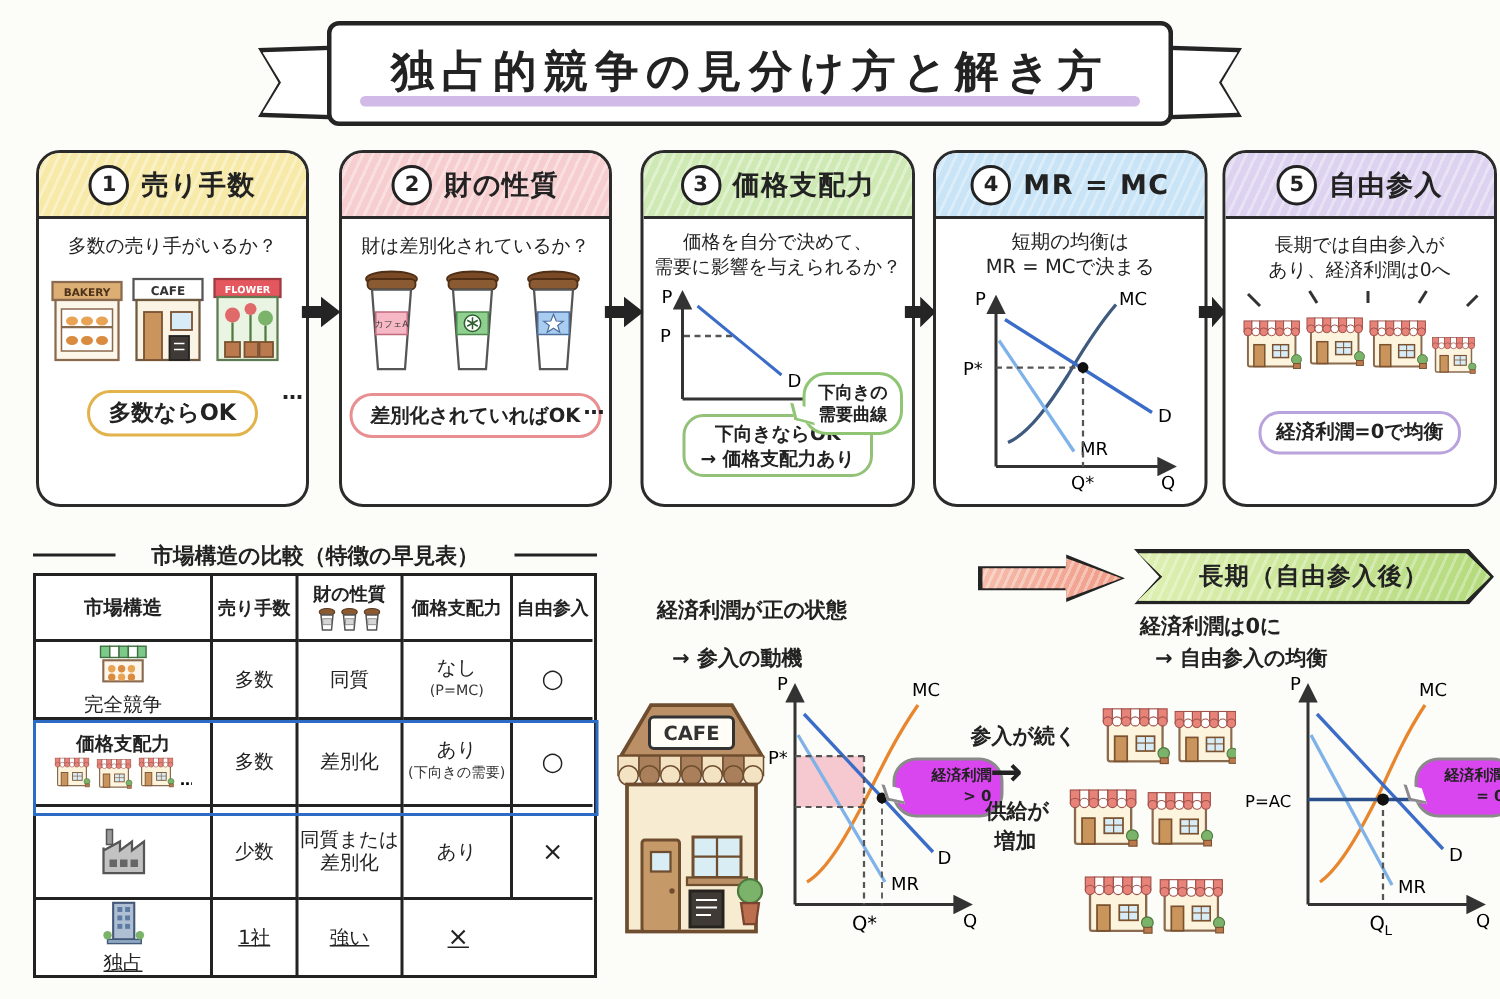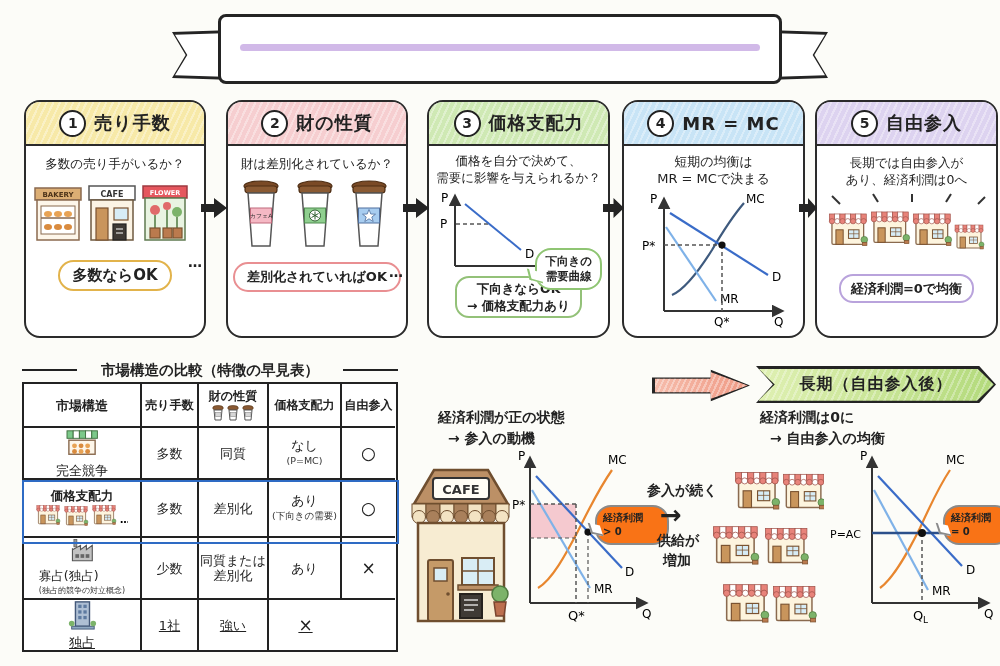--- a/index.html
+++ b/index.html
@@ -68,21 +68,21 @@
   .chev-in{position:absolute;inset:2.5px;display:flex;align-items:center;justify-content:center;
            font-size:16px;font-weight:bold;letter-spacing:1px;white-space:nowrap;
            background-image:repeating-linear-gradient(115deg,rgba(255,255,255,.3) 0 2px,transparent 2px 6px);}
   .chev,.chev-in{clip-path:polygon(0 0,93% 0,100% 50%,93% 100%,0 100%,7% 50%);}
   .bigarrow{position:absolute;background:#242424;clip-path:polygon(0 26%,60% 26%,60% 2%,100% 50%,60% 98%,60% 74%,0 74%);}
   .bigarrow-in{position:absolute;inset:2.5px;clip-path:polygon(0 26%,60% 26%,60% 2%,100% 50%,60% 98%,60% 74%,0 74%);
            background:linear-gradient(90deg,#f6bcab,#ef9a85);
            background-image:repeating-linear-gradient(115deg,rgba(255,255,255,.35) 0 2px,transparent 2px 5px),
                             linear-gradient(90deg,#f6bcab,#ef9a85);}
   .fl-tx{position:absolute;font-size:14px;font-weight:bold;white-space:nowrap;}
-  .gbub{position:absolute;border:2px solid #8a8a8a;border-radius:16px;background:#f97316;text-align:left;
+  .gbub{position:absolute;border:2px solid #8a8a8a;border-radius:16px;background:#d946ef;text-align:right;
         font-size:10px;font-weight:bold;line-height:14px;padding:4px 6px;}
   .gbub:after{content:"";position:absolute;left:-7px;bottom:8px;width:9px;height:9px;background:#fff;
         border-left:2px solid #8a8a8a;border-bottom:2px solid #8a8a8a;transform:skewX(30deg) rotate(14deg);}
 </style>
 </head>
 <body>
 
 <div class="stage">
 
   <svg width="0" height="0" style="position:absolute">
@@ -126,20 +126,21 @@
   </svg>
 
   <div class="abs ribbon">
     <div class="tail tailL">
         <div class="tail-in"></div>
       </div>
     <div class="tail tailR">
         <div class="tail-in"></div>
       </div>
     <div class="band">
+      <div class="ttl">独占的競争の見分け方と解き方</div>
       <div class="uline" style="background:#c9ade4"></div>
     </div>
   </div>
 
   <div class="abs card" style="left:24px;width:178px">
     <div class="card-h" style="background-color:#f7e9a8">
       <span class="cnum">1</span>
       <span class="chdr">売り手数</span>
     </div>
     <div class="card-b">
@@ -384,24 +385,20 @@
         </div>
 
       <div class="c namecell">
         <svg width="32" height="34" viewBox="0 0 32 34">
           <rect x="5" y="2" width="4" height="10" fill="#9a9a9a" stroke="#555" stroke-width="1"></rect>
           <path d="M3,14 L3,31 L30,31 L30,10 L22,16 L22,10 L14,16 L14,10 L3,16 Z" fill="#c2c2c2" stroke="#555" stroke-width="1.5"></path>
           <rect x="7" y="22" width="5" height="5" fill="#666"></rect>
             <rect x="14" y="22" width="5" height="5" fill="#666"></rect>
             <rect x="21" y="22" width="5" height="5" fill="#666"></rect>
         </svg>
-        <span style="display:flex;flex-direction:column;align-items:flex-start">
-          <span style="font-size:12.5px">寡占(独占)</span>
-          <span style="font-size:8px;color:#333">(独占的競争の対立概念)</span>
-        </span>
       </div>
       <div class="c">少数</div>
       <div class="c">
         <div>同質または</div>
         <div>差別化</div>
       </div>
       <div class="c">あり</div>
       <div class="c lastcol">
           <span class="entry">×</span>
         </div>
@@ -431,21 +428,21 @@
     </div>
   </div>
 
   <div class="bigarrow" style="left:652px;top:369px;width:98px;height:33px">
     <div class="bigarrow-in"></div>
   </div>
   <div class="chev" style="left:756px;top:366px;width:240px;height:37px">
     <div class="chev-in" style="background-color:#bfe08a;background-image:repeating-linear-gradient(115deg,rgba(255,255,255,.3) 0 2px,transparent 2px 6px),linear-gradient(90deg,#dff0b2,#b3da7c)">長期（自由参入後）</div>
   </div>
 
-  <div class="fl-tx" style="left:438px;top:409px">経済利潤が正の状態</div>
+  <div class="fl-tx" style="left:438px;top:398px">経済利潤が正の状態</div>
   <div class="fl-tx" style="left:448px;top:430px">→ 参入の動機</div>
   <div class="fl-tx" style="left:760px;top:409px">経済利潤は0に</div>
   <div class="fl-tx" style="left:770px;top:430px">→ 自由参入の均衡</div>
 
   <svg class="abs" style="left:400px;top:462px" width="122" height="165" viewBox="0 0 122 165">
     <path d="M14,42 L34,8 L88,8 L108,42 Z" fill="#bc9066" stroke="#6f4e2f" stroke-width="2.5"></path>
     <rect x="33" y="16" width="56" height="21" rx="3" fill="#fffdf5" stroke="#333" stroke-width="2"></rect>
     <text x="61" y="31.5" font-size="13" font-weight="bold" text-anchor="middle" fill="#333">CAFE</text>
     <g stroke="#6f4e2f" stroke-width="1">
       <rect x="12" y="42" width="14" height="13" fill="#f3e3c3"></rect>

